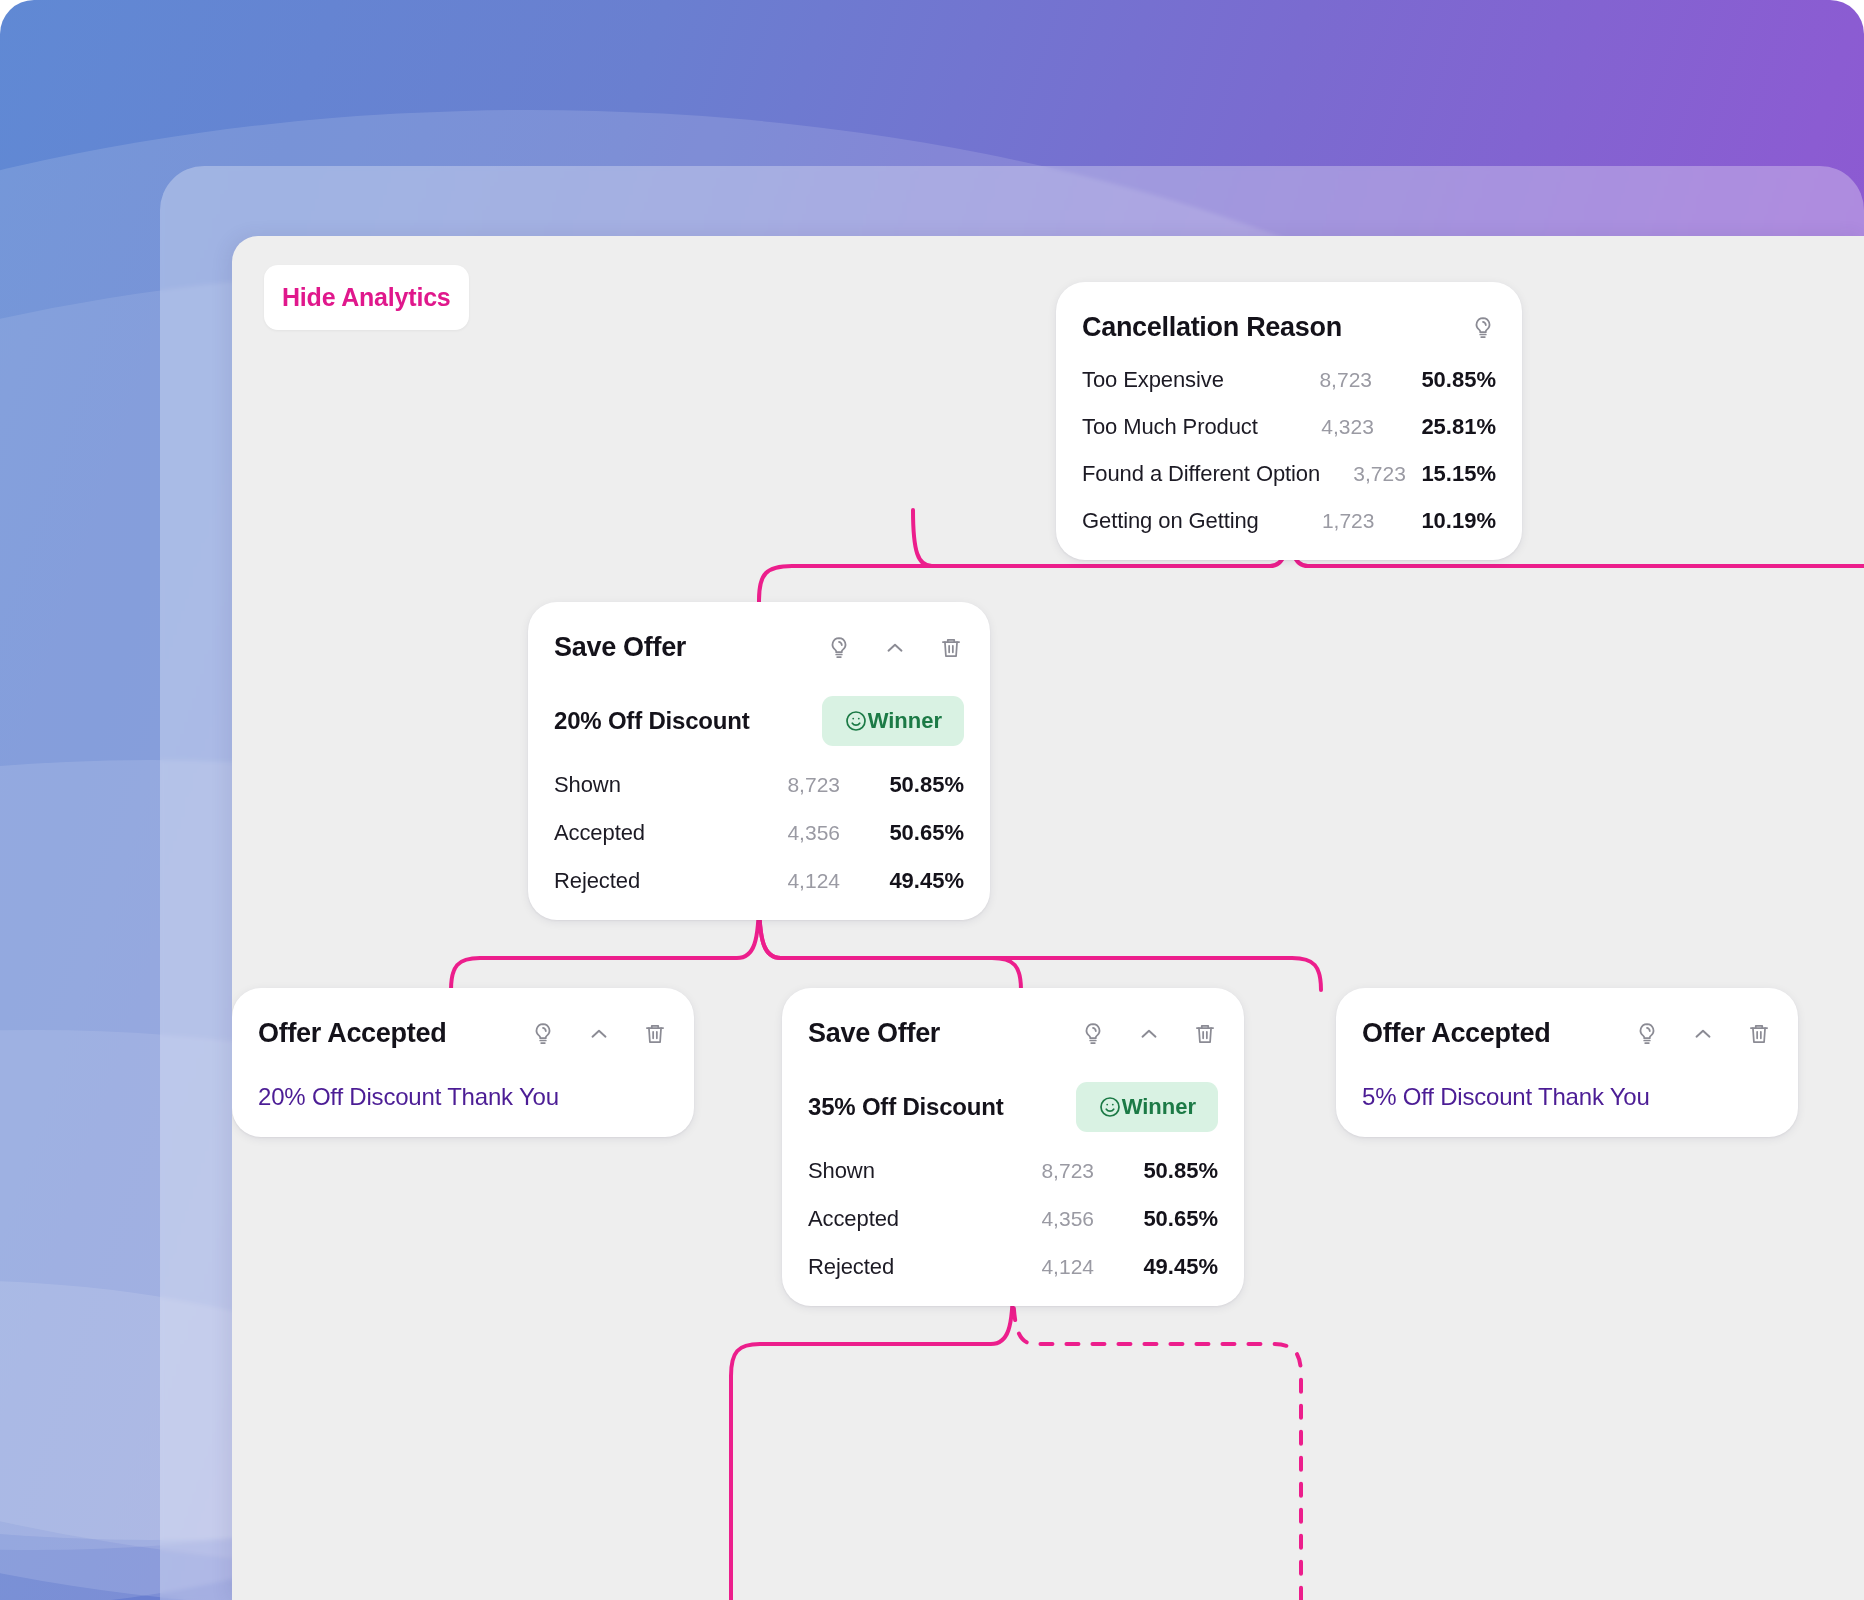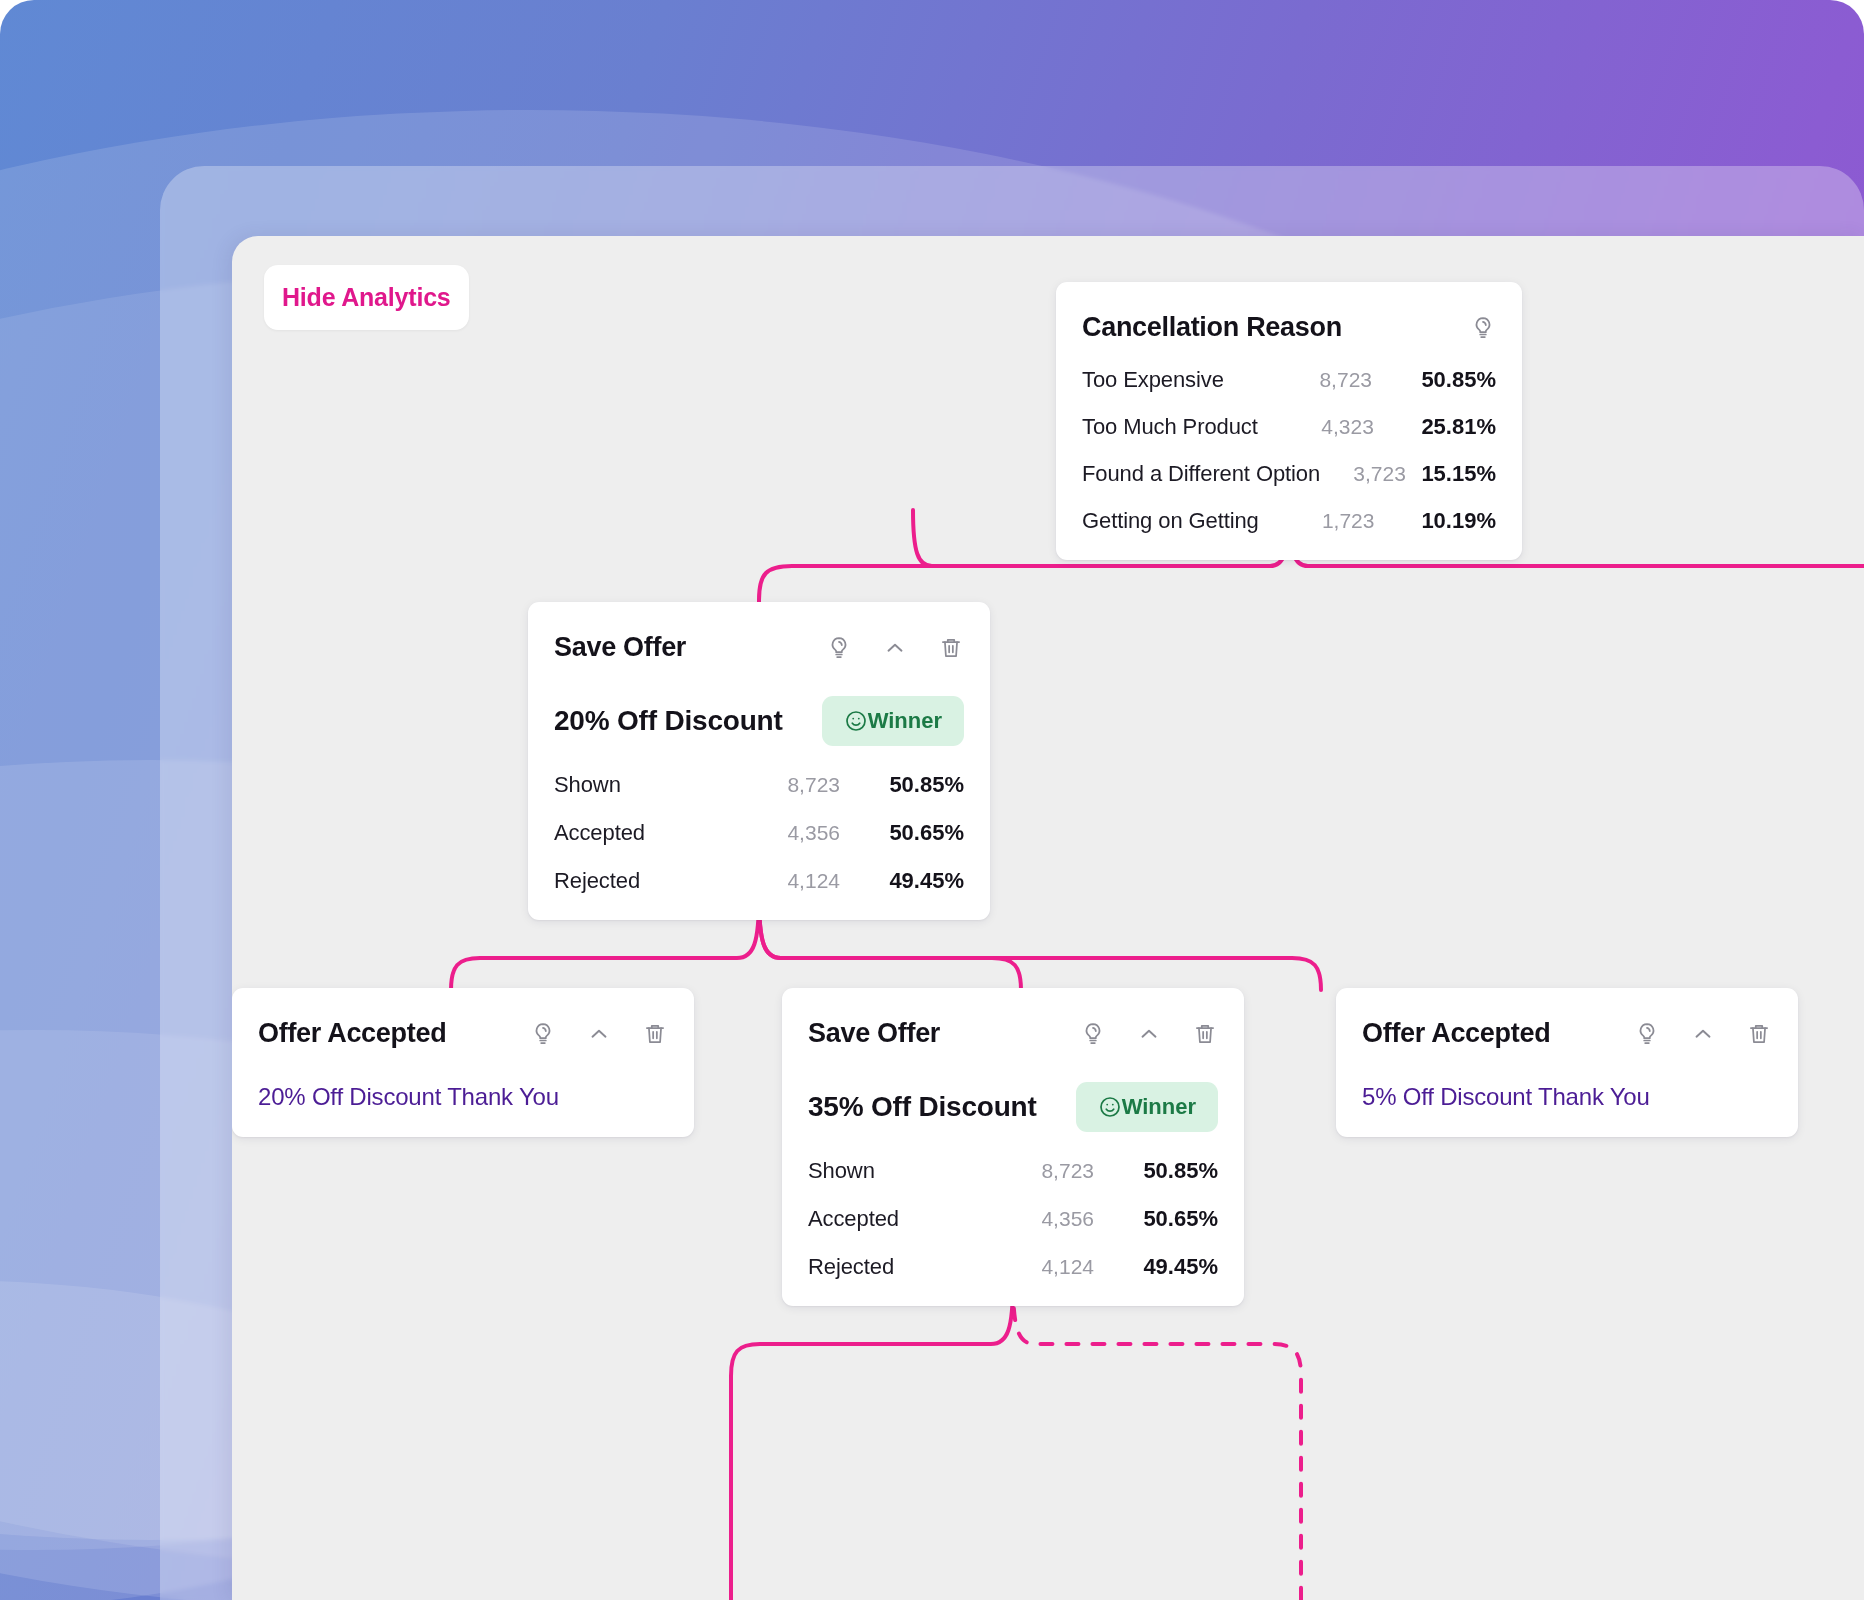--- a/index.html
+++ b/index.html
@@ -88,21 +88,21 @@
     letter-spacing: -0.2px;
     cursor: pointer;
     font-family: "Liberation Sans", sans-serif;
     box-shadow: 0 1px 3px rgba(0,0,0,0.05);
   }
 
   
   .node {
     position: absolute;
     background: #ffffff;
-    border-radius: 11px;
+    border-radius: 29px;
     box-shadow: 0 2px 10px rgba(30,25,60,0.08), 0 1px 2px rgba(30,25,60,0.06);
     padding: 30px 26px 26px 26px;
   }
   .node-head {
     display: flex;
     align-items: center;
     justify-content: space-between;
   }
   .node-title {
     font-size: 27px;
@@ -128,21 +128,21 @@
   }
   .icon-btn svg { display: block; }
 
   .offer-row {
     display: flex;
     align-items: center;
     justify-content: space-between;
     margin-top: 33px;
   }
   .offer-label {
-    font-size: 28px;
+    font-size: 24px;
     font-weight: 700;
     color: #14121a;
     letter-spacing: -0.2px;
     white-space: nowrap;
   }
   .winner-badge {
     display: inline-flex;
     align-items: center;
     background: #d9f2e3;
     color: #1c7a46;

